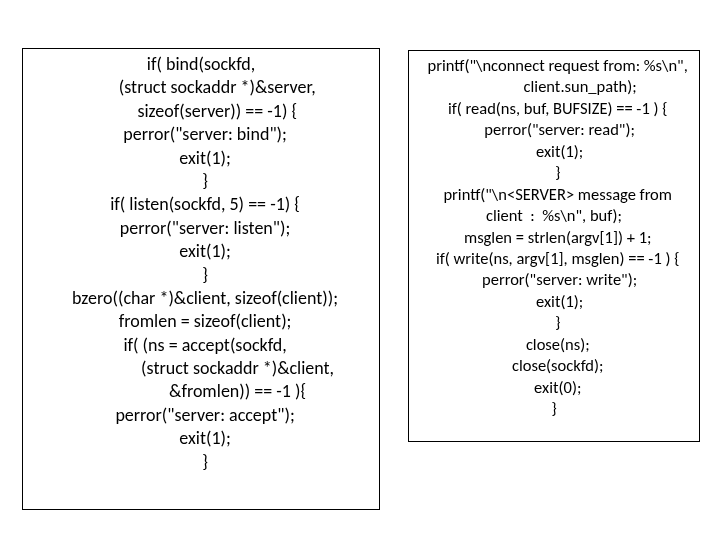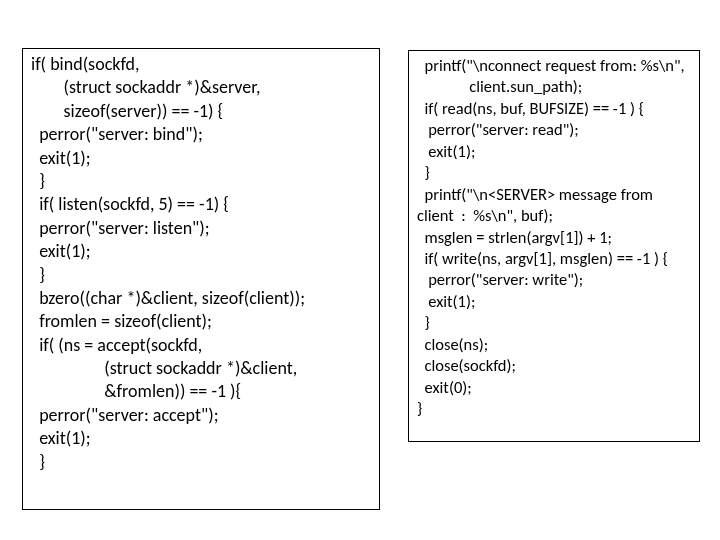--- a/index.html
+++ b/index.html
@@ -8,20 +8,21 @@
     width: 720px;
     height: 540px;
     background: #ffffff;
     font-family: Calibri, Arial, sans-serif;
   }
   .slide {
     position: relative;
     width: 720px;
     height: 540px;
     box-sizing: border-box;
+    text-align: center;
   }
   .codebox {
     position: absolute;
     border: 1px solid #000;
     box-sizing: border-box;
     padding: 4px 8px;
     font-size: 18px;
     line-height: 1.3;
     color: #000;
     white-space: pre;

